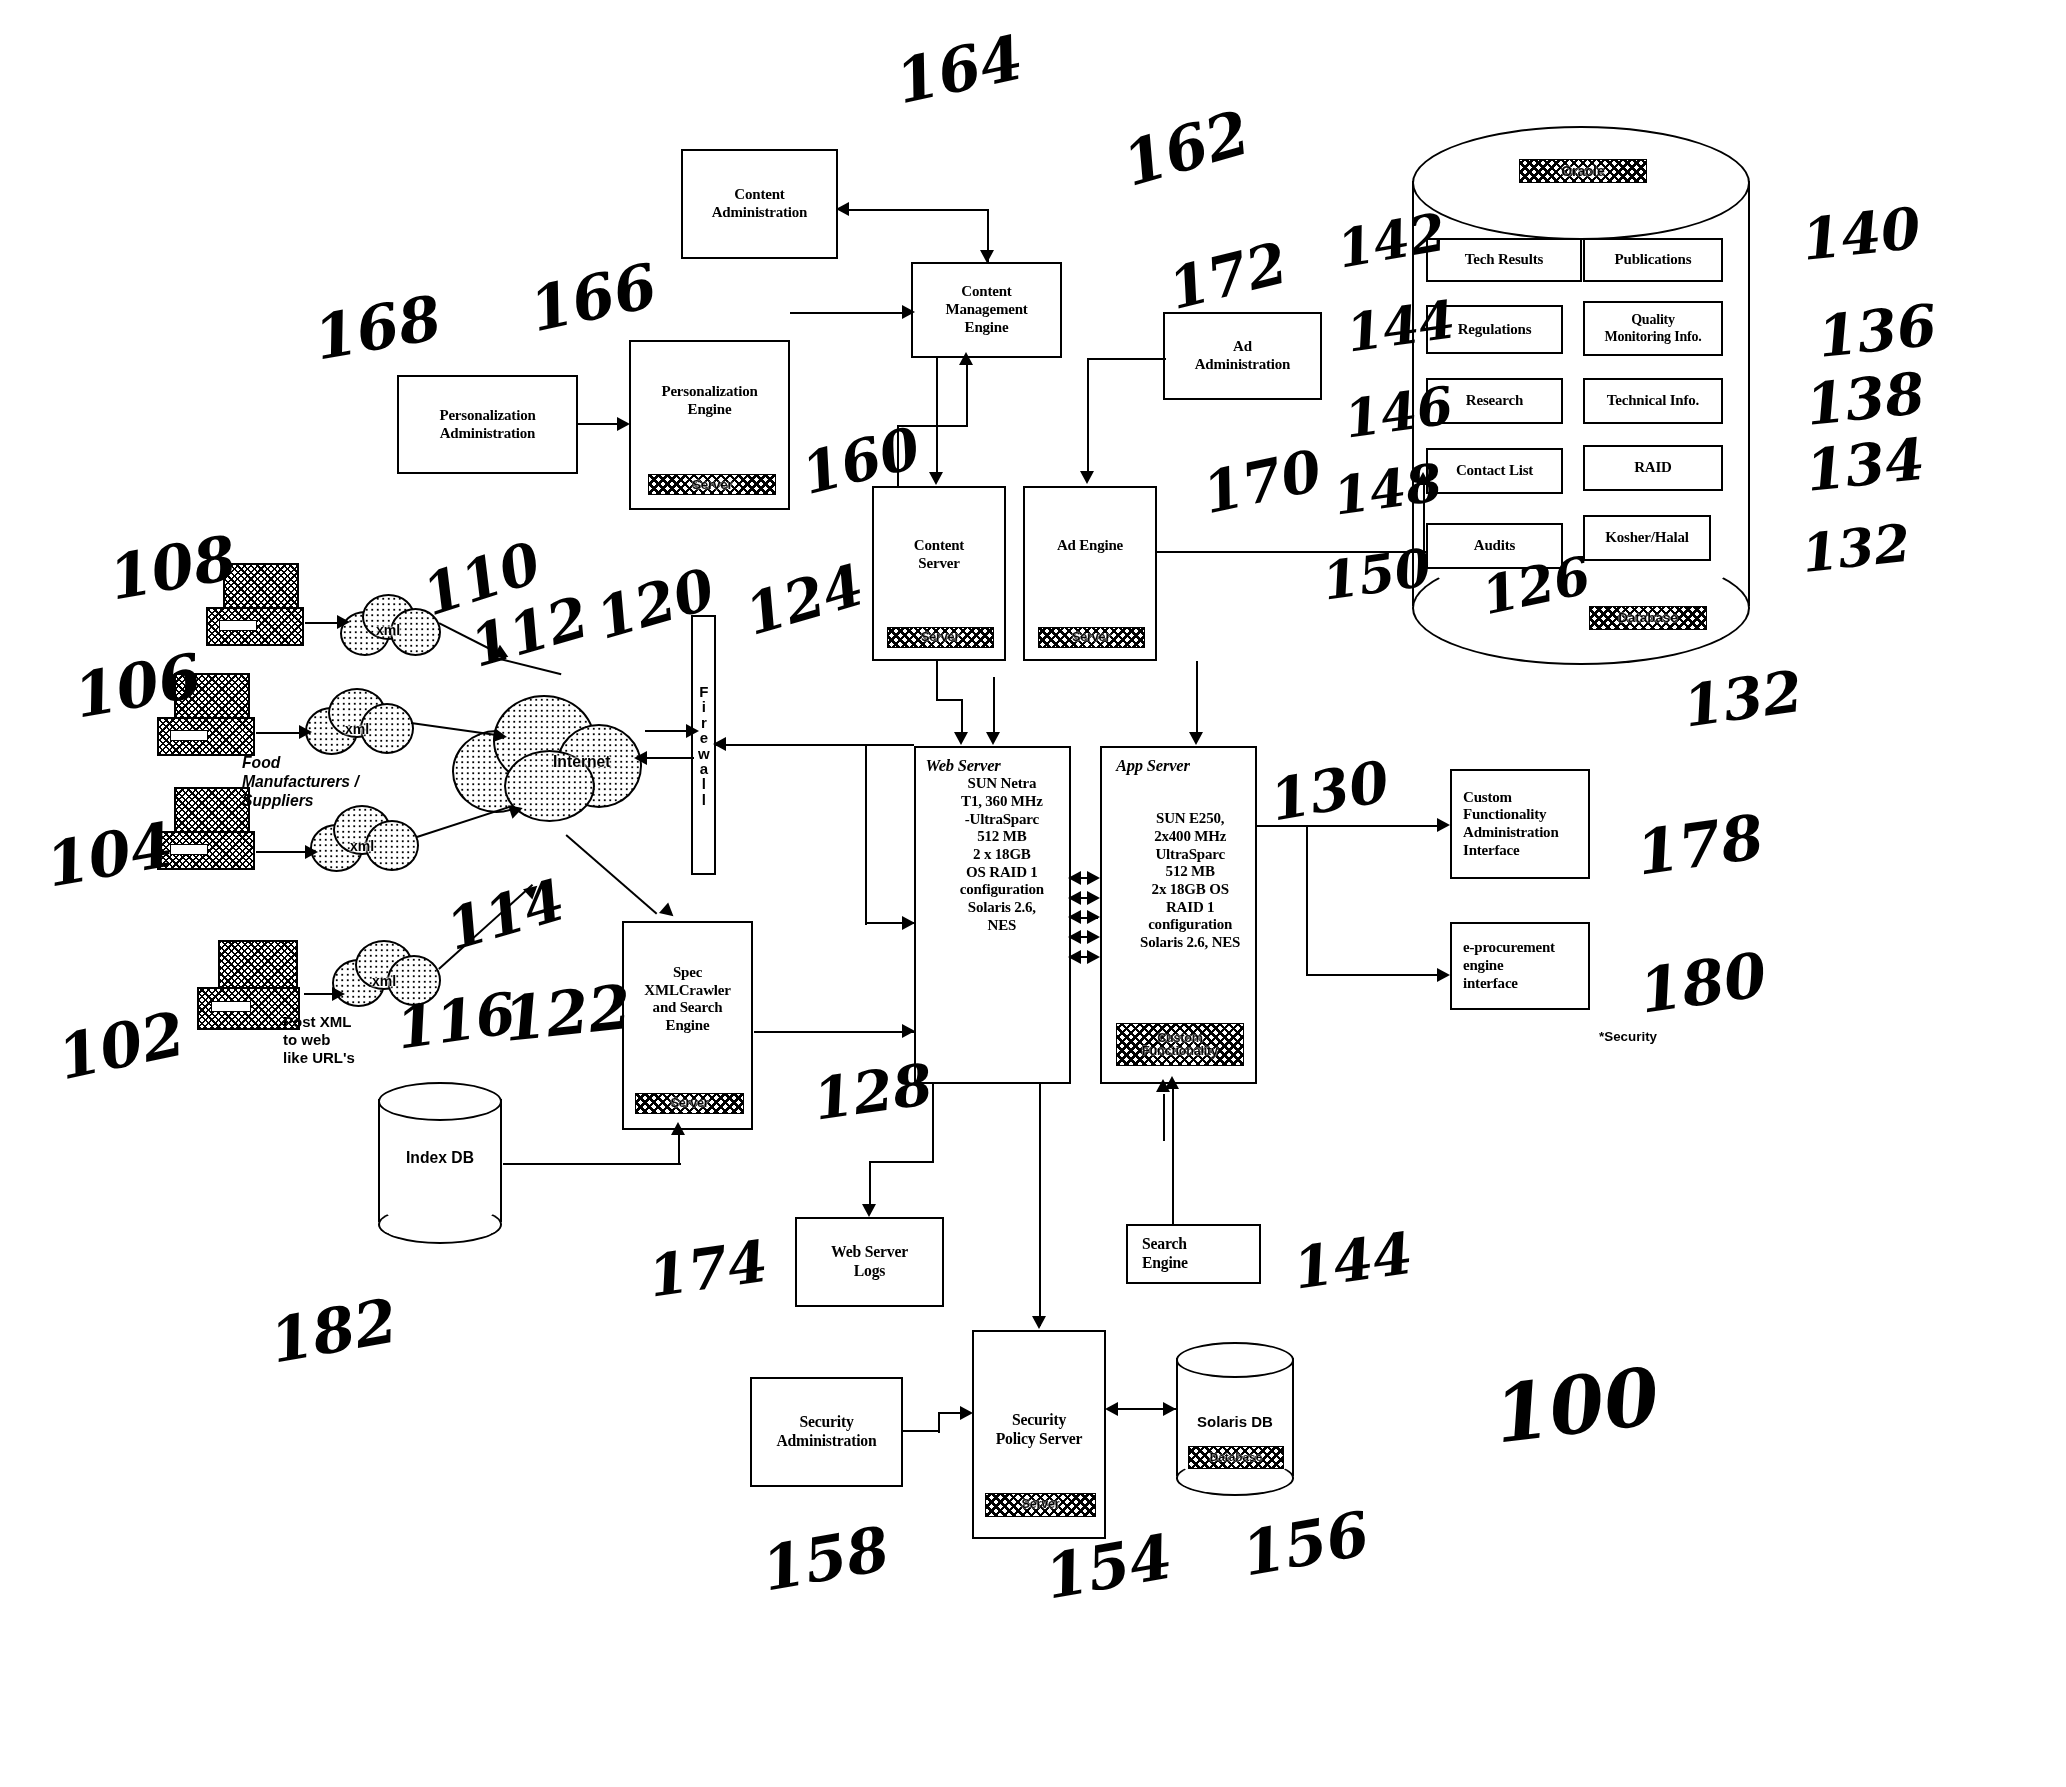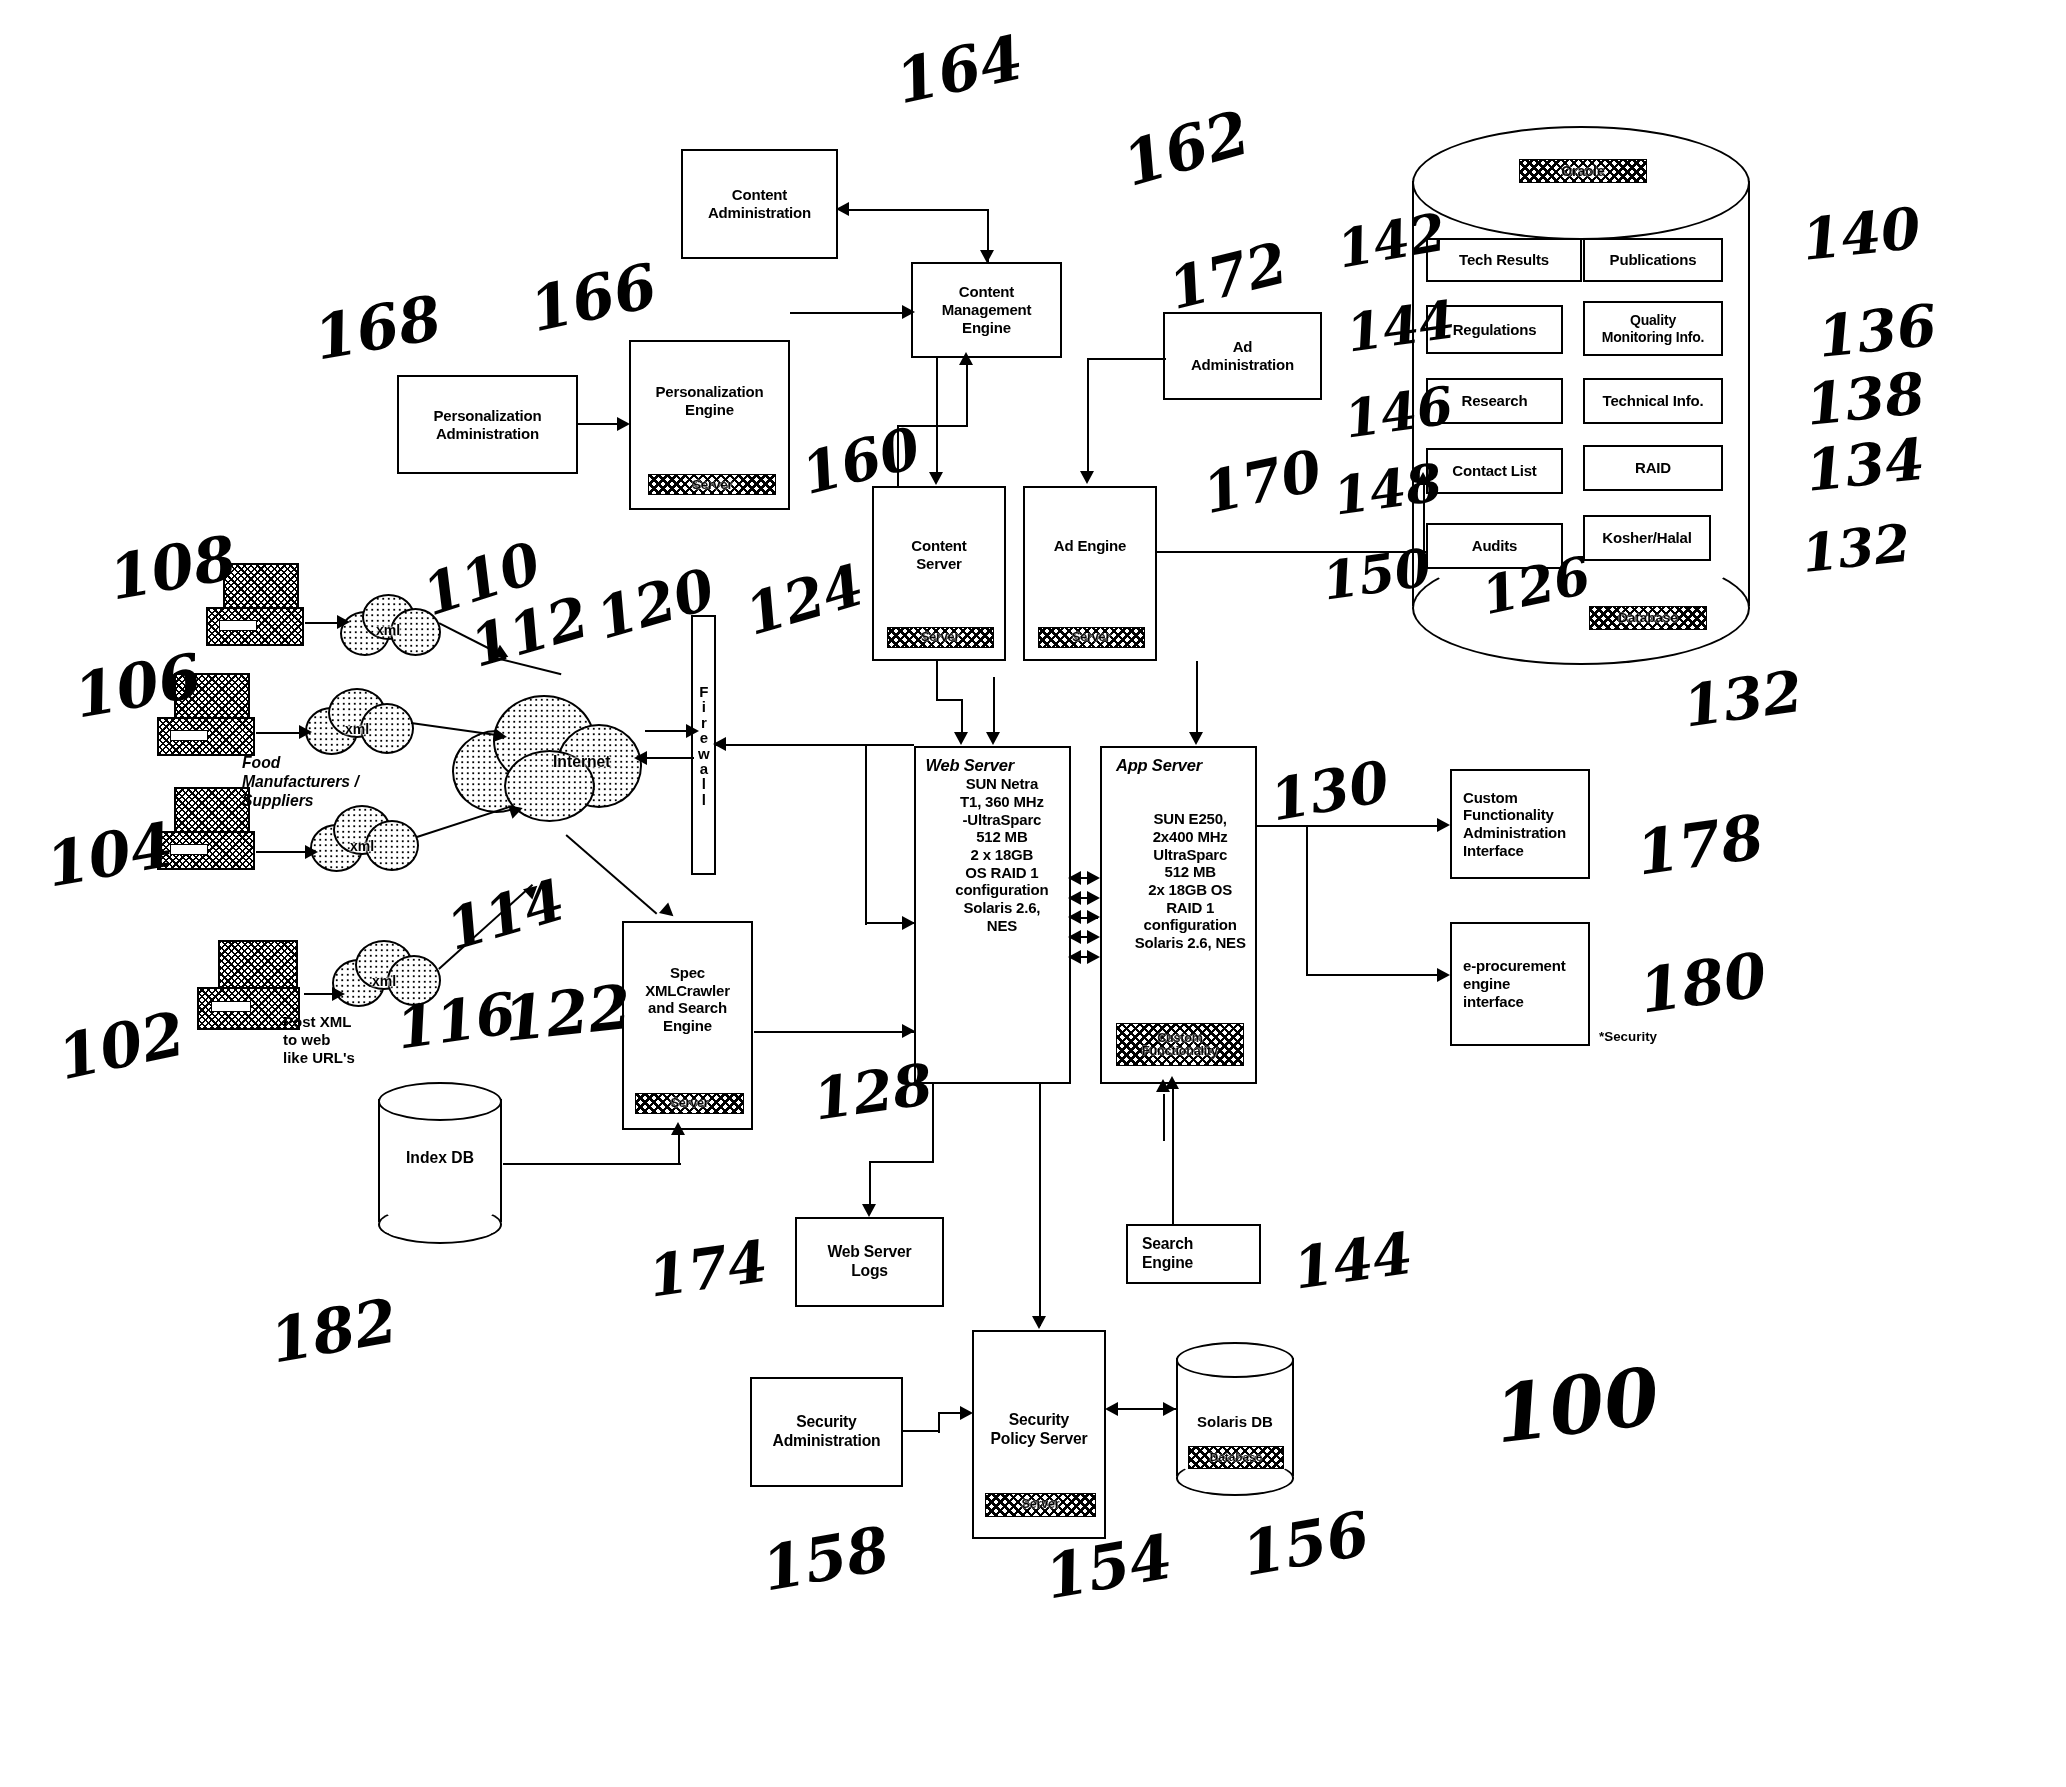--- a/index.html
+++ b/index.html
@@ -3,21 +3,21 @@
 <meta charset="utf-8">
 <style>
   html,body{margin:0;padding:0;background:#fff;}
   body{width:2066px;height:1788px;position:relative;
        font-family:"Liberation Sans","DejaVu Sans",sans-serif;
        -webkit-font-smoothing:none;overflow:hidden;}
 
   .box{position:absolute;box-sizing:border-box;border:2.4px solid #000;background:#fff;
        display:flex;flex-direction:column;align-items:center;justify-content:center;
        text-align:center;color:#000;font-weight:bold;letter-spacing:-0.2px;line-height:1.18;}
-  .box .lbl{padding:0 4.7px;white-space:pre-line;}
+  .box .lbl{padding:0 4.7px;white-space:pre-line;font-family:Liberation Serif, serif;}
 
   
   .ref{position:absolute;font-family:"DejaVu Serif","Liberation Serif",serif;
        font-style:italic;font-weight:bold;color:#000;white-space:nowrap;
        transform-origin:left center;}
 
   
   .shade{position:absolute;border:1.6px solid #000;overflow:hidden;
          background-color:#fff;
          background-image:
@@ -145,21 +145,21 @@
   </div>
 </div>
 
 <div class="box" style="left:1450px;top:769px;width:140px;height:110px;font-size:15px;align-items:flex-start;padding-left:11px;text-align:left;">
   <span class="lbl" style="text-align:left;padding:0;">Custom
 Functionality
 Administration
 Interface</span>
 </div>
 
-<div class="box" style="left:1450px;top:922px;width:140px;height:124px;font-size:15px;align-items:flex-start;padding-left:11px;text-align:left;">
+<div class="box" style="left:1450px;top:922px;width:140px;height:88px;font-size:15px;align-items:flex-start;padding-left:11px;text-align:left;">
   <span class="lbl" style="text-align:left;padding:0;">e-procurement
 engine
 interface</span>
 </div>
 <div class="plain" style="left:1599px;top:1029px;font-size:13.4px;">*Security</div>
 
 <div class="box" style="left:622px;top:921px;width:131px;height:209px;font-size:15px;justify-content:flex-start;padding-top:41px;">
   <span class="lbl">Spec
 XMLCrawler
 and Search

